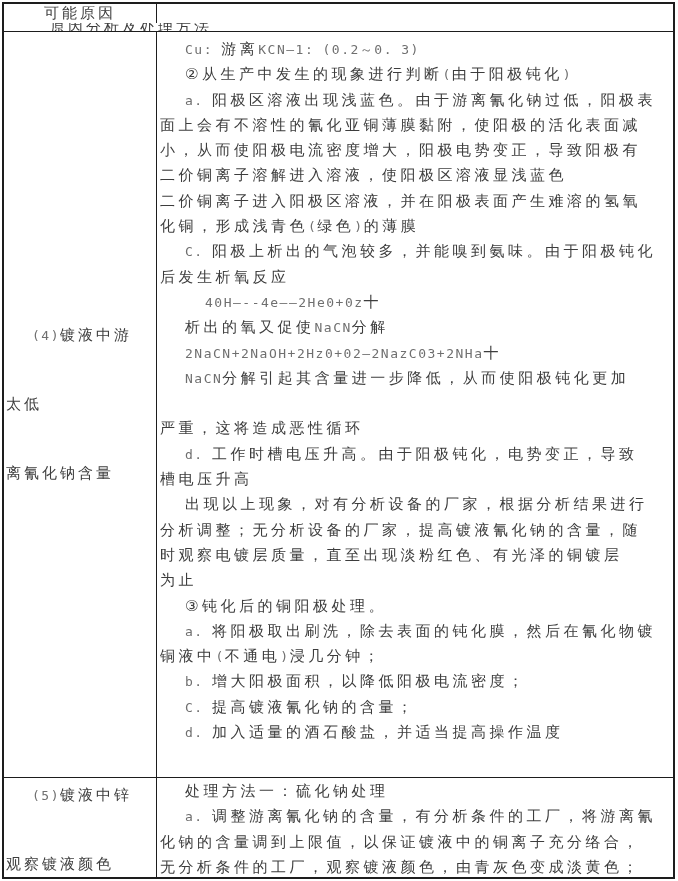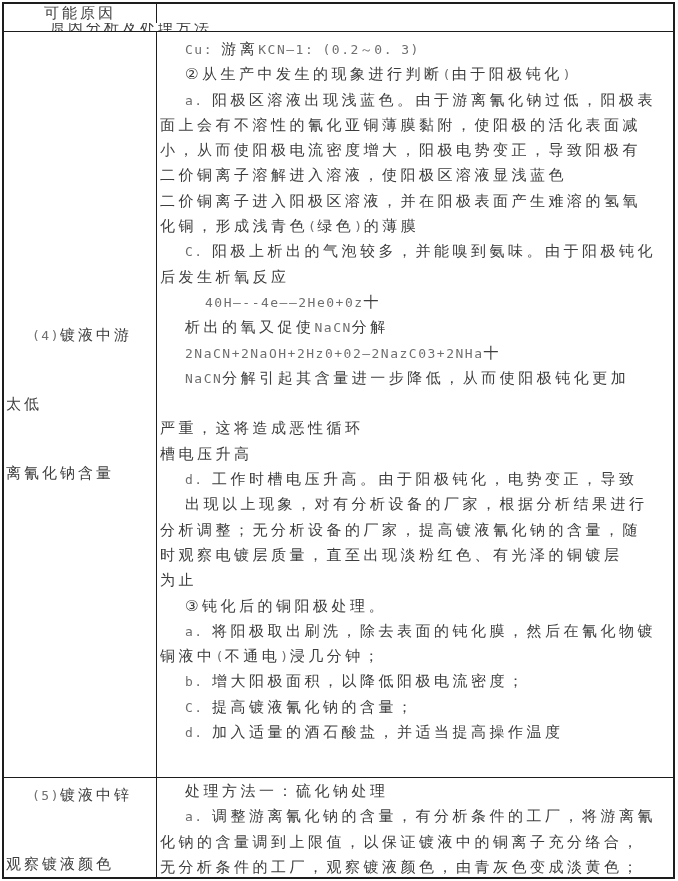--- a/index.html
+++ b/index.html
@@ -65,22 +65,22 @@
           <div class="line ind0">二价铜离子进入阳极区溶液，并在阳极表面产生难溶的氢氧</div>
           <div class="line ind0">化铜，形成浅青色<span class="asc">(</span>绿色<span class="asc">)</span>的薄膜</div>
           <div class="line ind1"><span class="asc">C.</span> 阳极上析出的气泡较多，并能嗅到氨味。由于阳极钝化</div>
           <div class="line ind0">后发生析氧反应</div>
           <div class="line ind2"><span class="asc">40H—--4e——2He0+0z</span>十</div>
           <div class="line ind1">析出的氧又促使<span class="asc">NaCN</span>分解</div>
           <div class="line ind1"><span class="asc">2NaCN+2NaOH+2Hz0+02—2NazC03+2NHa</span>十</div>
           <div class="line ind1"><span class="asc">NaCN</span>分解引起其含量进一步降低，从而使阳极钝化更加</div>
           <div class="line ind0">&nbsp;</div>
           <div class="line ind0">严重，这将造成恶性循环</div>
+          <div class="line ind1"><span class="asc">d.</span> 工作时槽电压升高。由于阳极钝化，电势变正，导致</div>
           <div class="line ind0">槽电压升高</div>
-          <div class="line ind1"><span class="asc">d.</span> 工作时槽电压升高。由于阳极钝化，电势变正，导致</div>
           <div class="line ind1">出现以上现象，对有分析设备的厂家，根据分析结果进行</div>
           <div class="line ind0">分析调整；无分析设备的厂家，提高镀液氰化钠的含量，随</div>
           <div class="line ind0">时观察电镀层质量，直至出现淡粉红色、有光泽的铜镀层</div>
           <div class="line ind0">为止</div>
           <div class="line ind1">③钝化后的铜阳极处理。</div>
           <div class="line ind1"><span class="asc">a.</span> 将阳极取出刷洗，除去表面的钝化膜，然后在氰化物镀</div>
           <div class="line ind0">铜液中<span class="asc">(</span>不通电<span class="asc">)</span>浸几分钟；</div>
           <div class="line ind1"><span class="asc">b.</span> 增大阳极面积，以降低阳极电流密度；</div>
           <div class="line ind1"><span class="asc">C.</span> 提高镀液氰化钠的含量；</div>
           <div class="line ind1"><span class="asc">d.</span> 加入适量的酒石酸盐，并适当提高操作温度</div>

